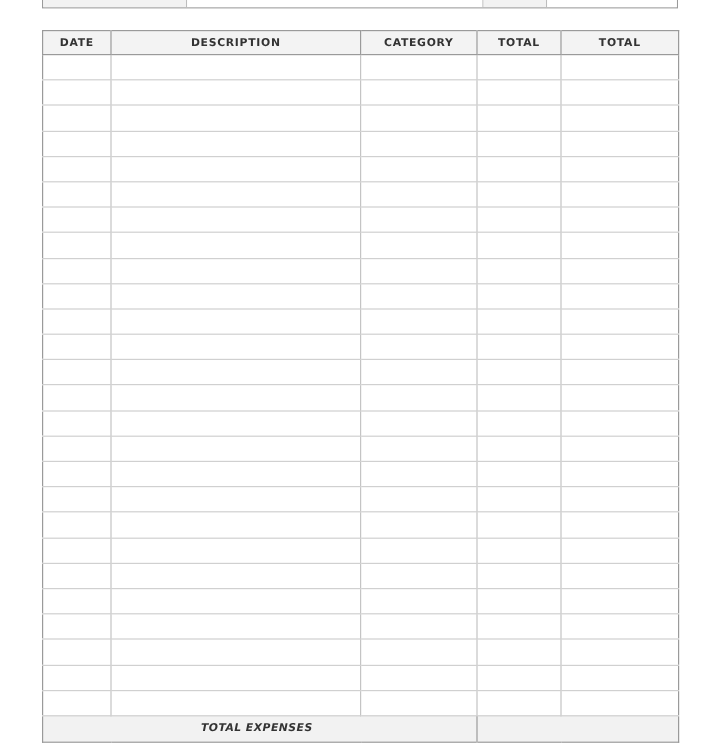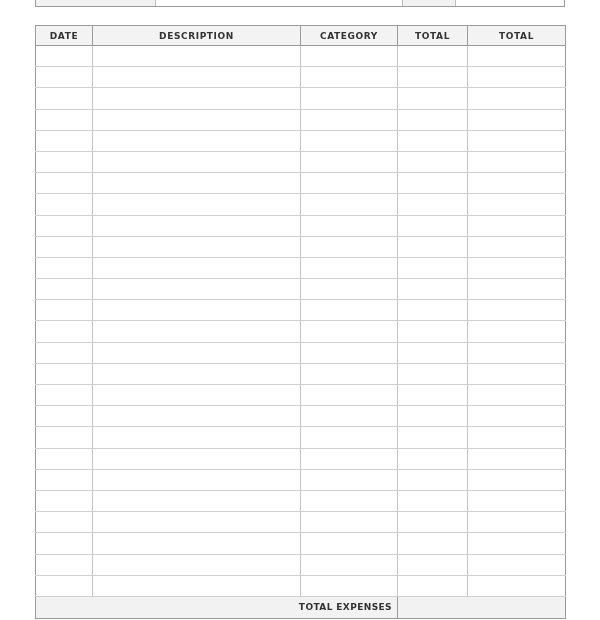--- a/index.html
+++ b/index.html
@@ -75,23 +75,24 @@
       background: #f2f2f2;
       border-top: 1px solid #8f8f8f;
       border-bottom: none;
       color: #333333;
       font-size: 9px;
       font-weight: bold;
       letter-spacing: 0.4px;
       vertical-align: middle;
     }
     .expense-table tr.total-row td.total-label {
-      text-align: right;
+      text-align: center;
       padding-right: 5px;
       border-right: 1px solid #9a9a9a;
+      font-style: italic;
     }
     .col-date { width: 57px; }
     .col-desc { width: 208px; }
     .col-cat { width: 97px; }
     .col-amt { width: 70px; }
     .col-notes { width: 98px; }
   </style>
 </head>
 <body>
 

